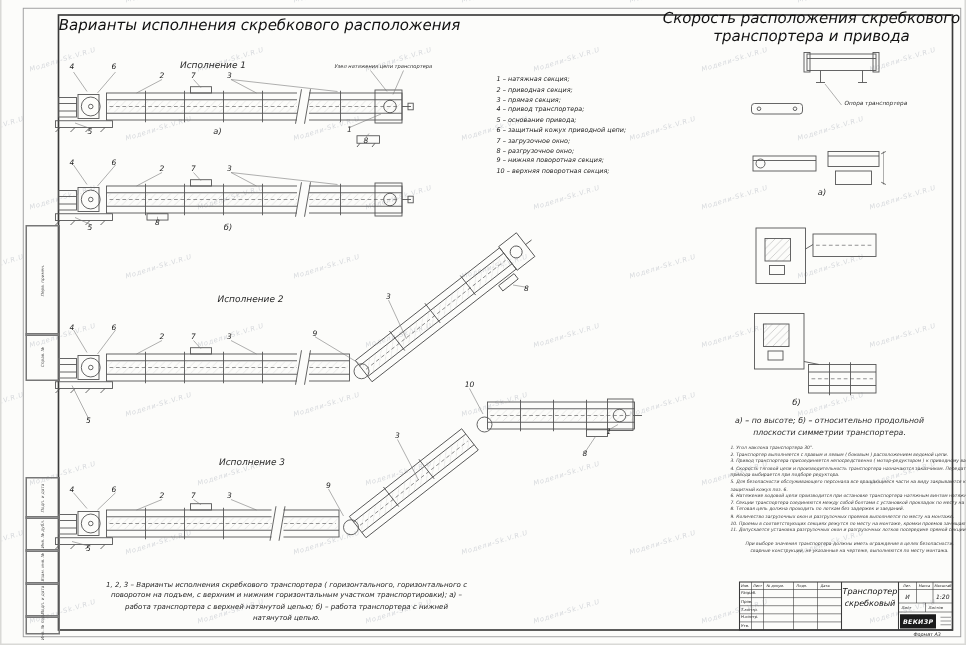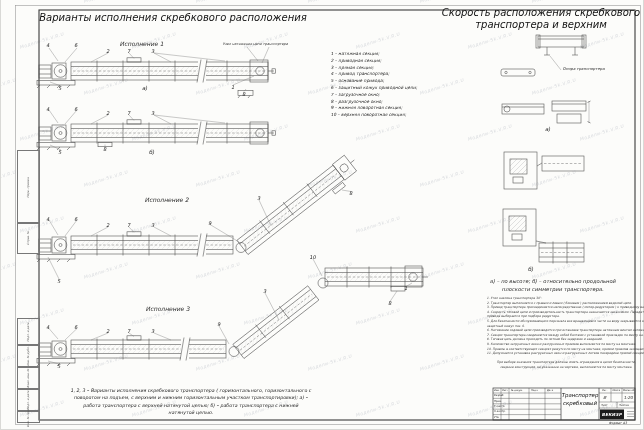--- a/index.html
+++ b/index.html
@@ -334,21 +334,21 @@
       </g>
       <rect x="599" y="409.5" width="24" height="9.5" fill="#1b1b1b" stroke="none"></rect>
       <line x1="626" y1="411.5" x2="633" y2="411.5" stroke="#999" stroke-width="0.8"></line>
       <line x1="626" y1="414" x2="633" y2="414" stroke="#999" stroke-width="0.8"></line>
       <line x1="626" y1="416.5" x2="633" y2="416.5" stroke="#999" stroke-width="0.8"></line>
     </g>
   </svg>
 
   <div class="t c" style="left:172px;top:12px;font-size:10px;color:#111;">Варианты исполнения скребкового расположения</div>
   <div class="t c" style="left:540px;top:7px;font-size:10px;color:#111;">Скорость расположения скребкового</div>
-  <div class="t c" style="left:540px;top:19px;font-size:10px;color:#111;">транспортера и верхним</div>
+  <div class="t c" style="left:540px;top:19px;font-size:10px;color:#111;">транспортера и привода</div>
 
   <div class="t c" style="left:141px;top:40px;font-size:6px;">Исполнение  1</div>
   <div class="t" style="left:222px;top:42px;font-size:3.4px;">Узел натяжения цепи транспортера</div>
   <div class="t c" style="left:144px;top:85px;font-size:5.5px;">а)</div>
   <div class="t c" style="left:151px;top:149px;font-size:5.5px;">б)</div>
 
   <div class="t c" style="left:166px;top:196px;font-size:6px;">Исполнение  2</div>
   <div class="t c" style="left:167px;top:305px;font-size:6px;">Исполнение  3</div>
 
   <div style="position:absolute;left:330px;top:51px;">

